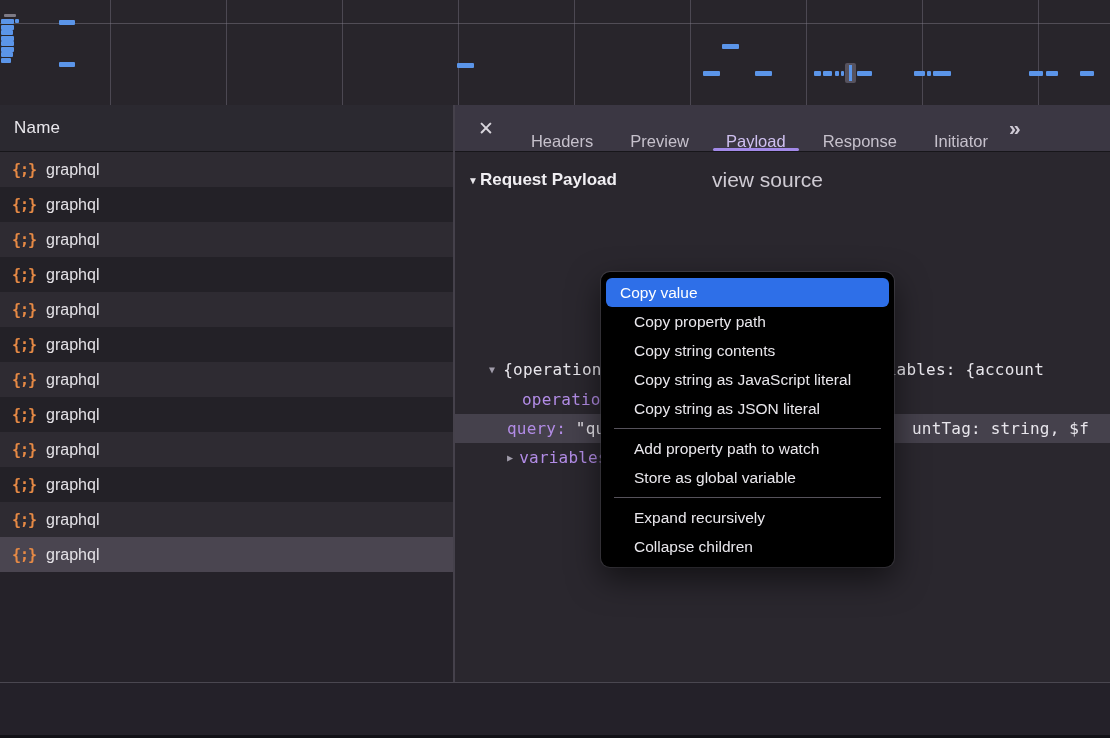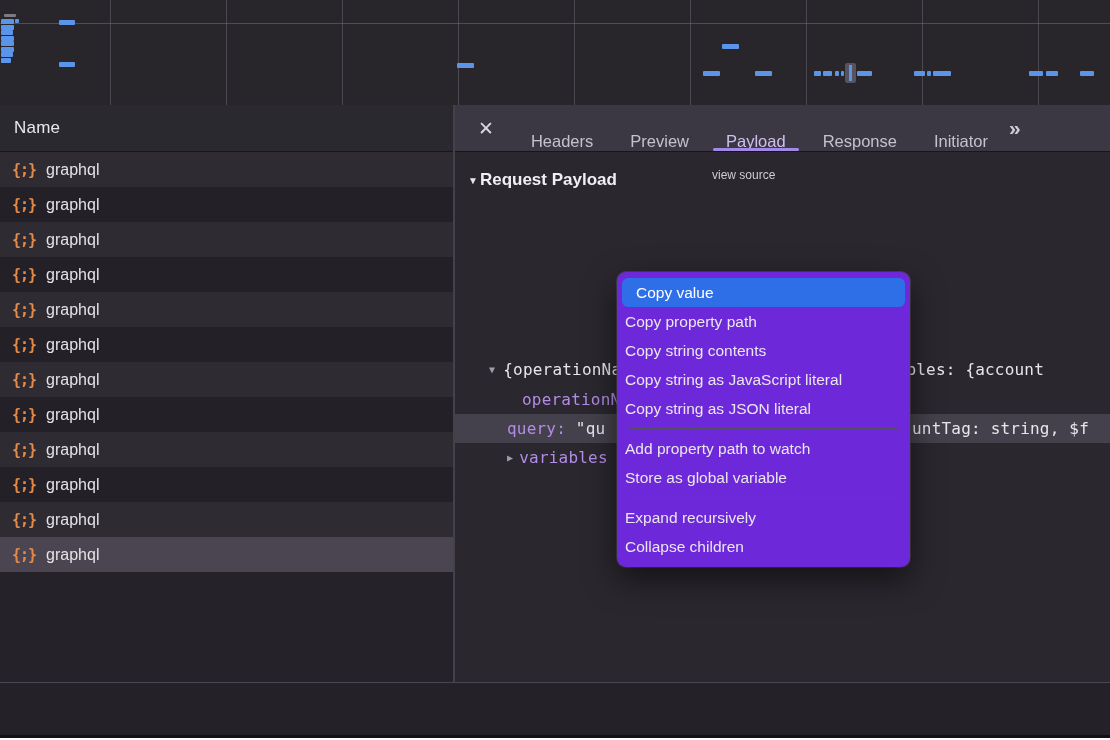--- a/index.html
+++ b/index.html
@@ -46,34 +46,34 @@
   .footer{position:absolute;left:0;top:683px;width:1110px;height:52px;background:#242129;}
   .bottom-strip{position:absolute;left:0;top:735px;width:1110px;height:3px;background:#121116;}
   .bottom-white{position:absolute;left:0;top:738px;width:1110px;height:2px;background:#ffffff;}
   
   .detail{position:absolute;left:455px;top:152px;width:655px;height:530px;background:#2a272e;overflow:hidden;}
   .mono{font-family:"DejaVu Sans Mono",monospace;font-size:16px;letter-spacing:.2px;white-space:pre;}
   .sec-row{position:absolute;left:0;top:14px;height:28px;display:flex;align-items:center;}
   .tri{font-size:10px;color:#e8e6ea;}
   .tri-gray{font-size:10px;color:#a09caa;}
   .sec-title{margin-left:2px;font-size:17px;font-weight:bold;color:#f1eff3;}
-  .view-source{position:absolute;left:257px;top:16px;font-size:12px;color:#cfcbd3;}
+  .view-source{position:absolute;left:257px;top:16px;font-size:21px;color:#cfcbd3;}
   .tree-row{position:absolute;left:0;width:655px;height:29px;display:flex;align-items:center;color:#e6e4e9;}
   .tree-row.hl{background:#45414c;}
   .k{color:#b28ce6;}
   .v-str{color:#45bae8;}
   .v-white{color:#e8e6ec;}
   .frag-right{position:absolute;left:457px;}
   
   .ctx-menu{
-    position:absolute;left:617px;top:272px;width:293px;box-sizing:border-box;
-    background:#6d28d9;border-radius:9px;padding:6px 0;z-index:10;
+    position:absolute;left:601px;top:272px;width:293px;box-sizing:border-box;
+    background:#000000;border-radius:9px;padding:6px 0;z-index:10;
     box-shadow:0 12px 32px rgba(0,0,0,.55),0 0 0 1px rgba(90,87,97,.55);
   }
-  .ctx-item{height:29px;display:flex;align-items:center;padding-left:8px;font-size:15.5px;color:#e9e7ec;cursor:default;}
+  .ctx-item{height:29px;display:flex;align-items:center;padding-left:33px;font-size:15.5px;color:#e9e7ec;cursor:default;}
   .ctx-item.hl{background:#2e6fe8;color:#ffffff;margin:0 5px;padding-left:14px;border-radius:6px;}
   .ctx-sep{height:1px;background:#56525b;margin:5px 13px;}
 </style>
 </head>
 <body>
 
 <div class="canvas">
 
   <div class="overview" id="overview">
       <div class="gridline" style="left: 110px;"></div>

